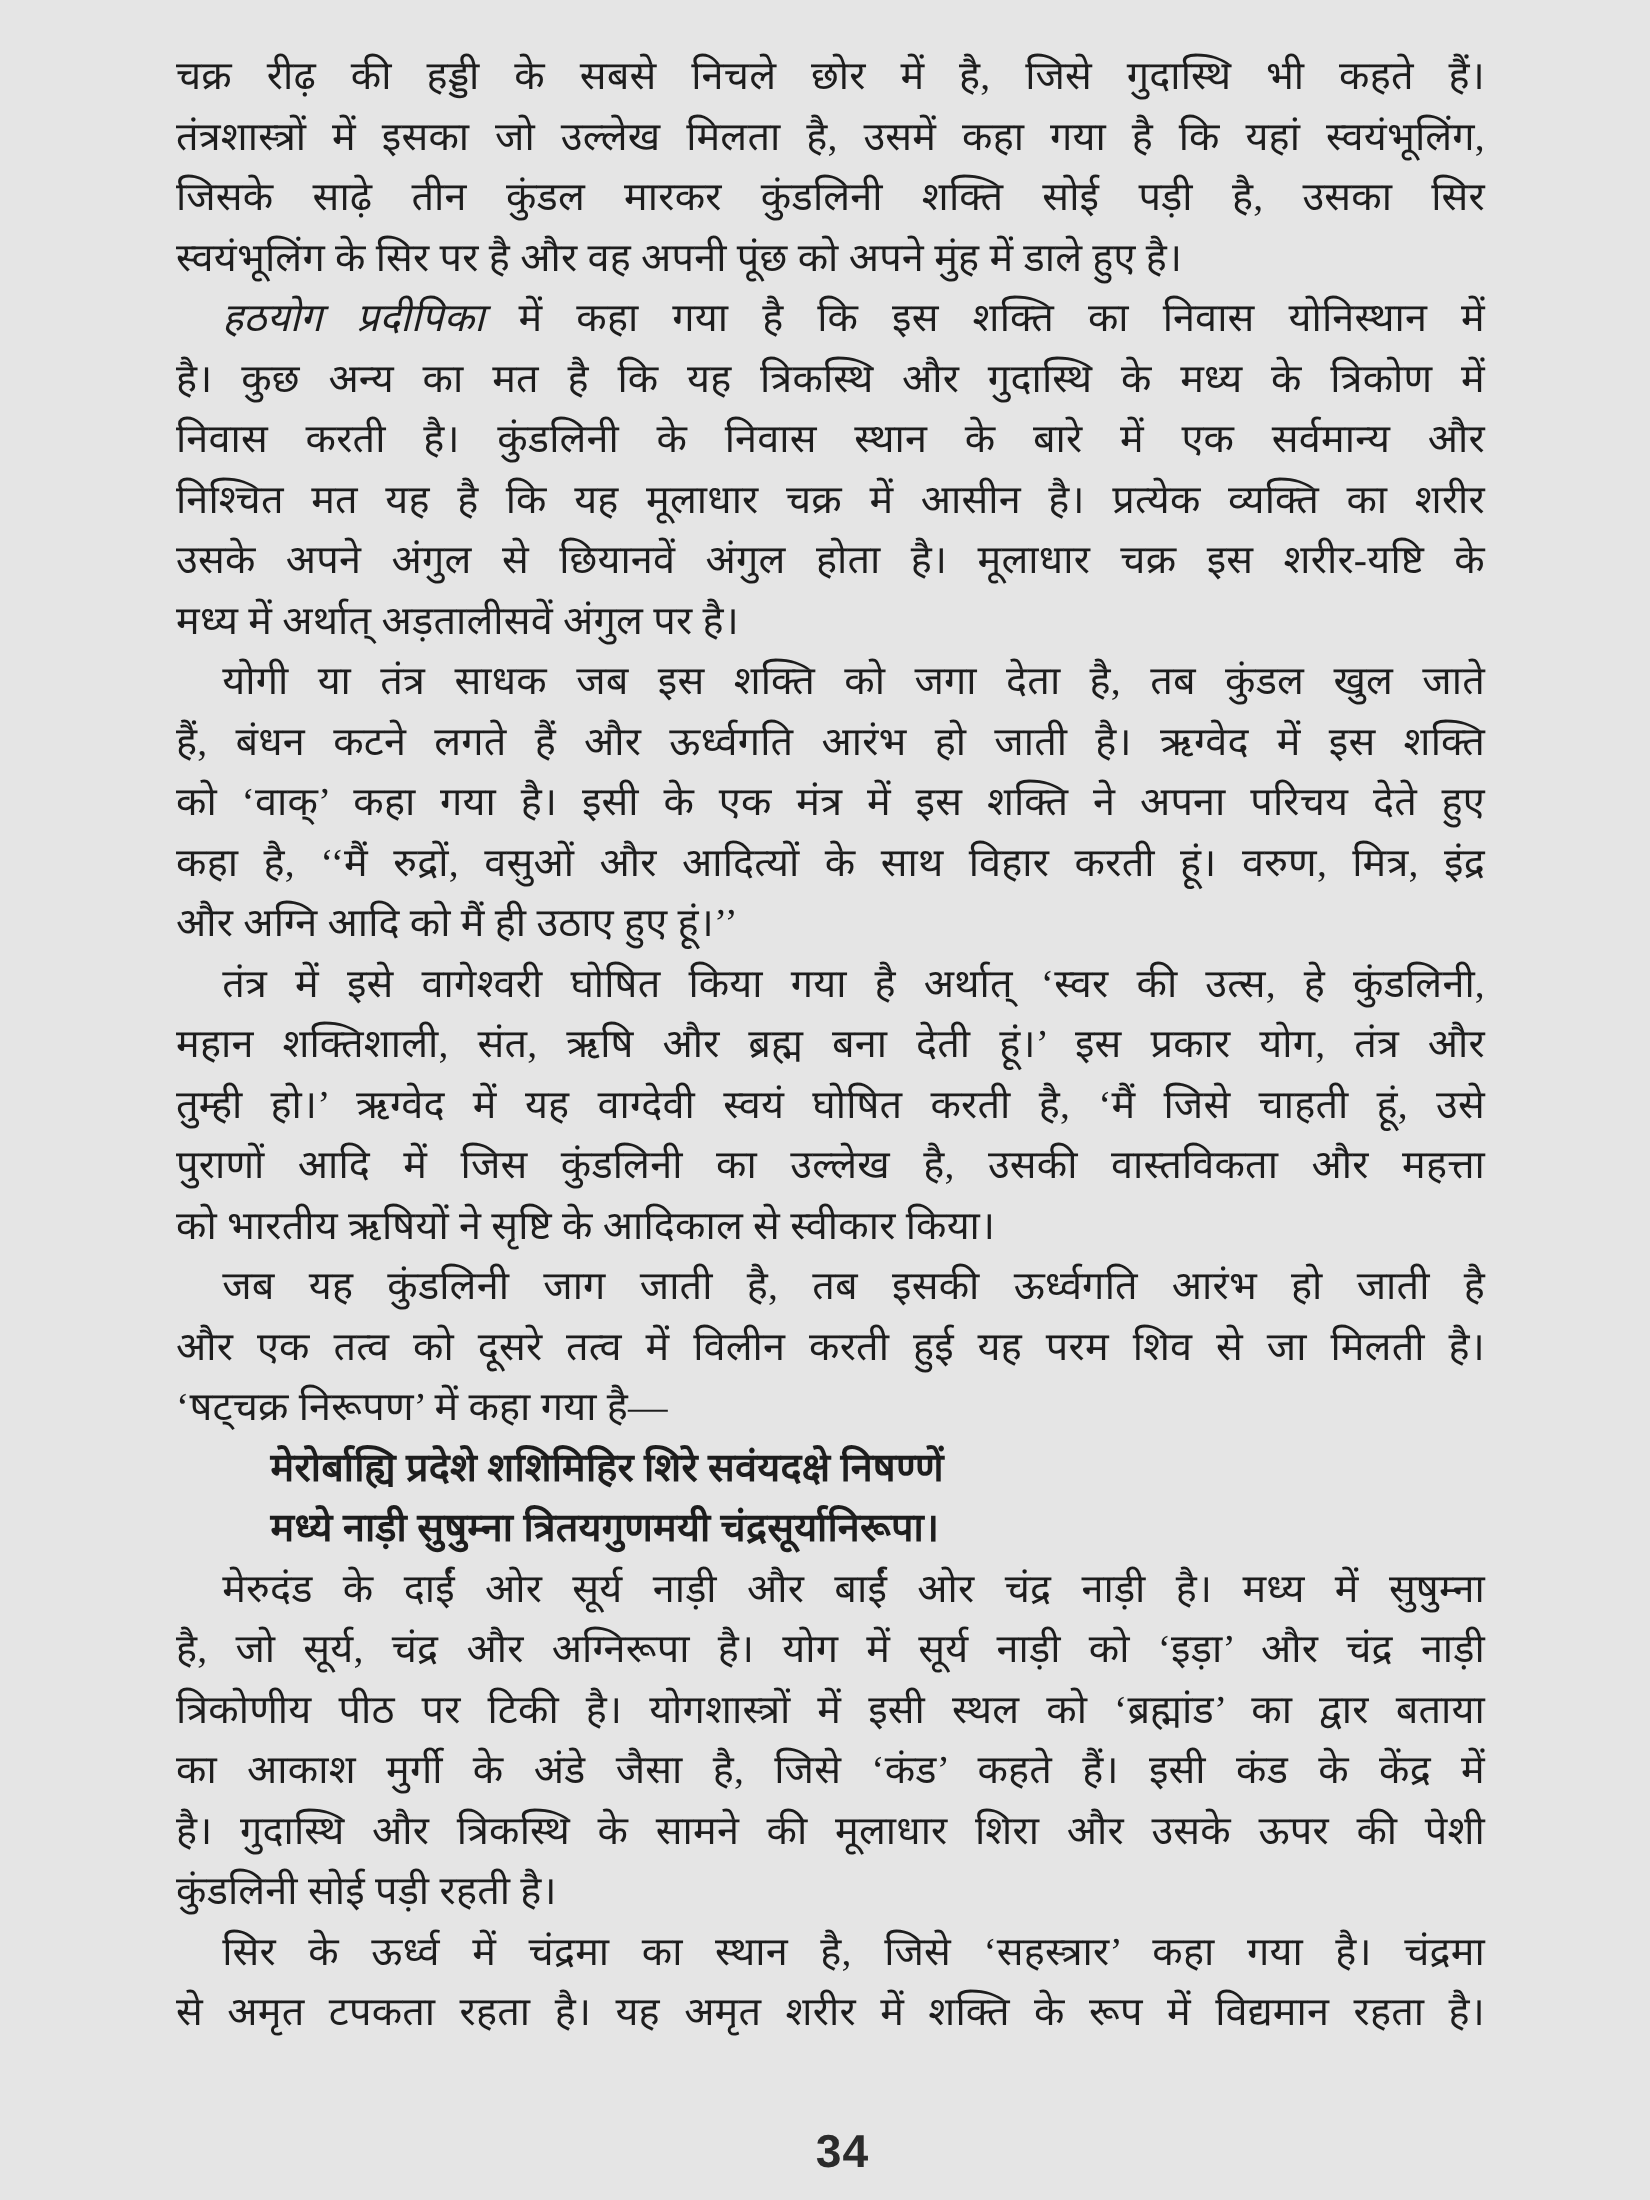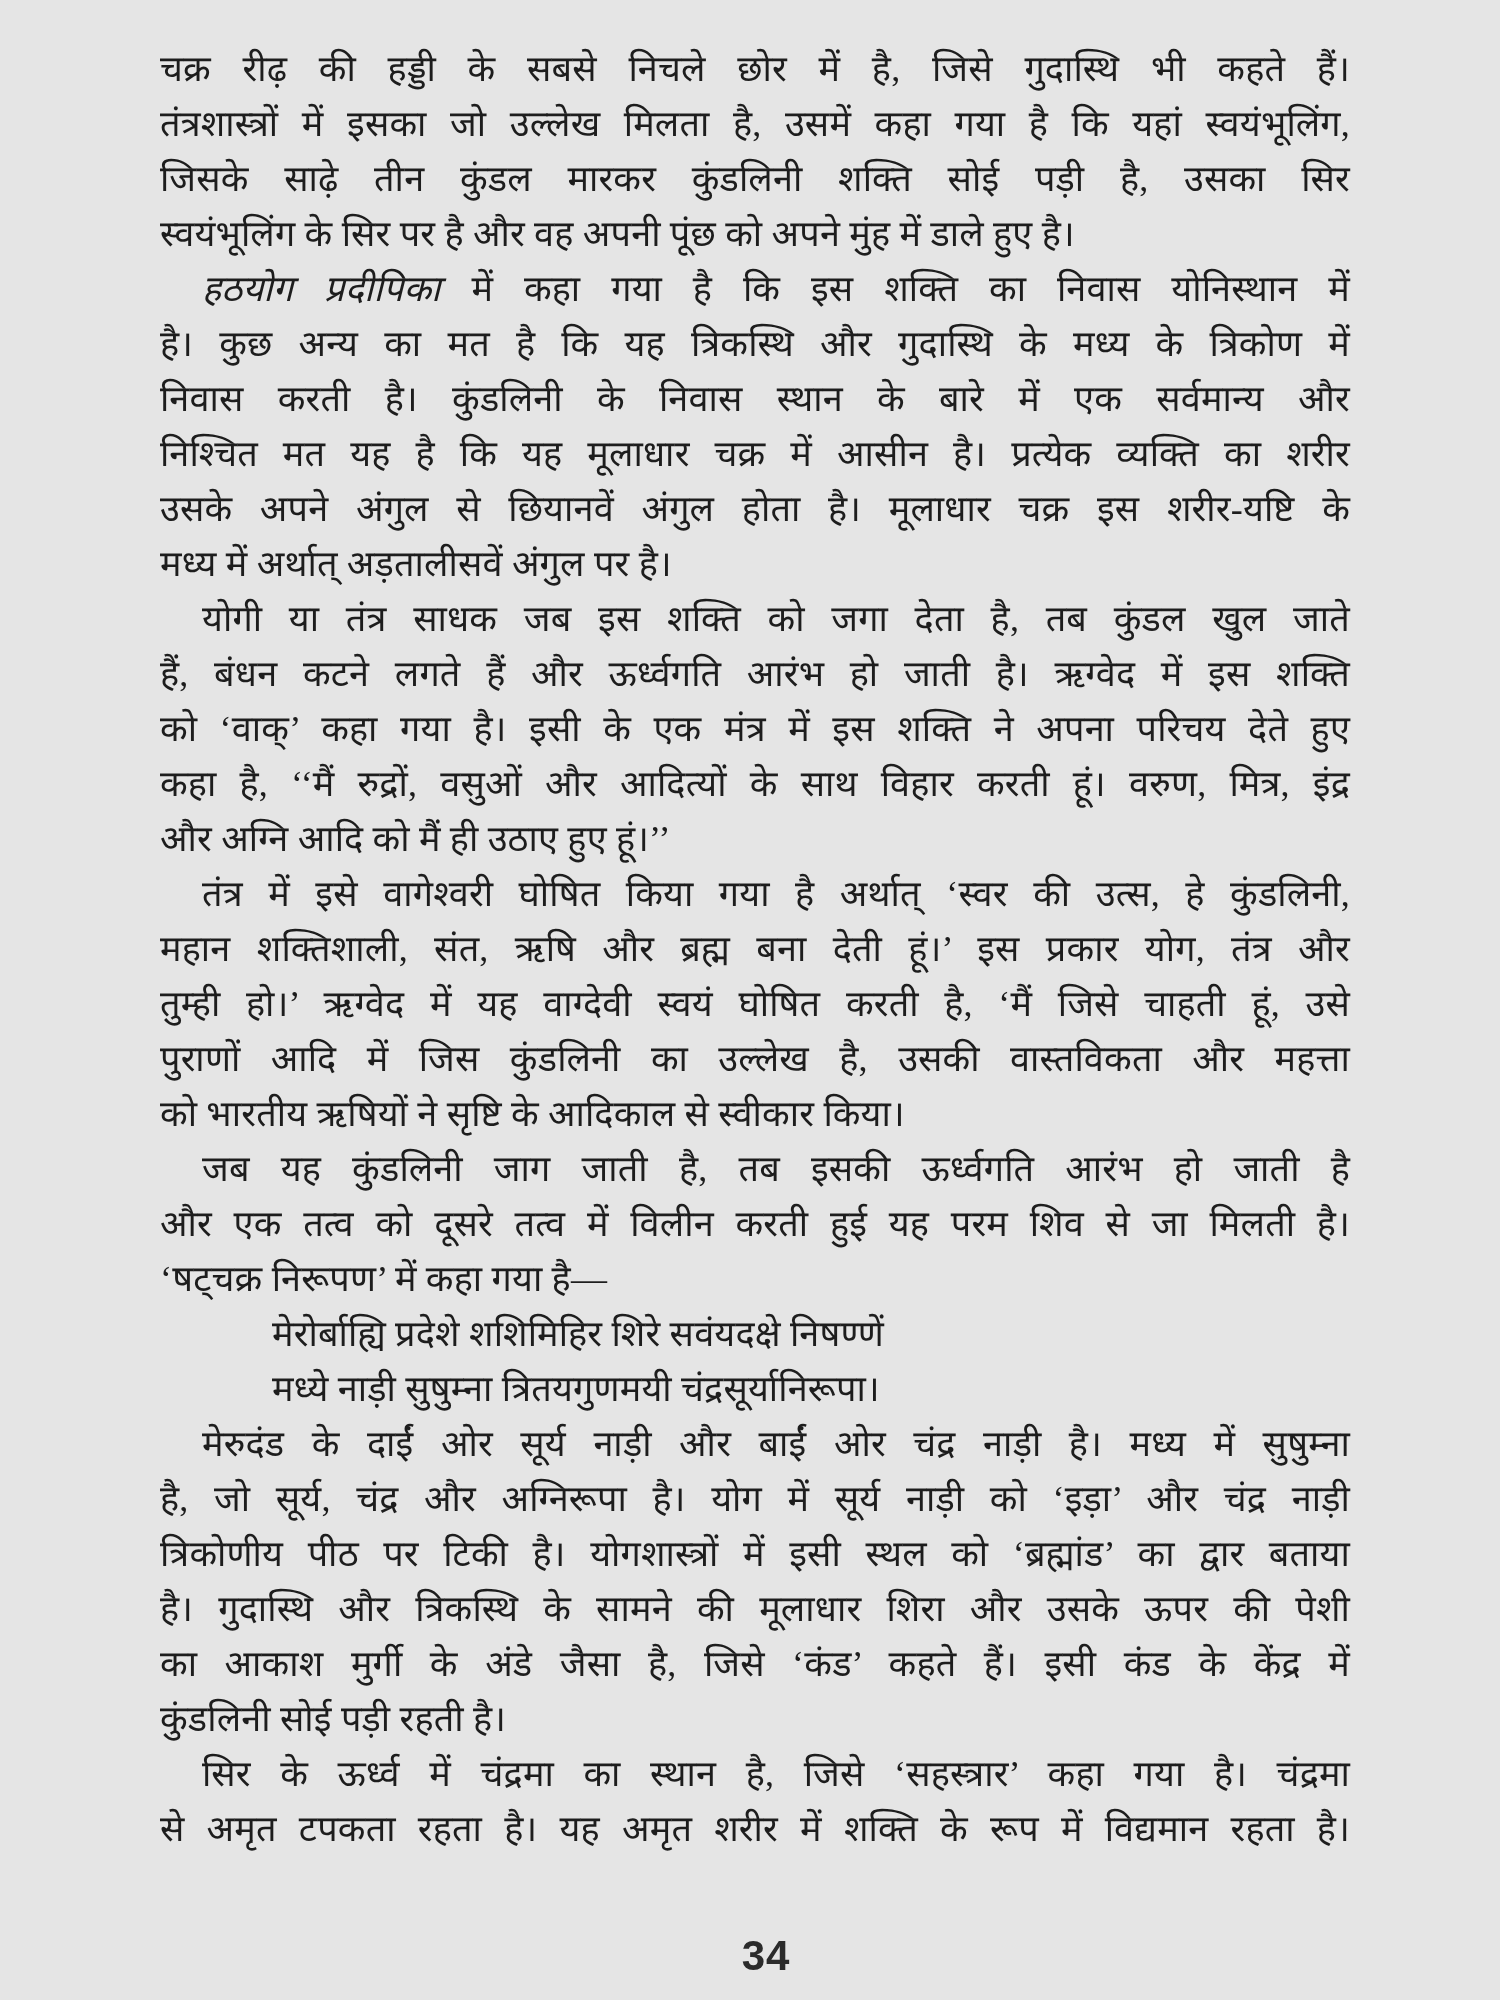--- a/index.html
+++ b/index.html
@@ -27,22 +27,22 @@
     letter-spacing: 0.2px;
     white-space: nowrap;
   }
   .j {
     white-space: normal;
     text-align: justify;
     text-align-last: justify;
   }
   .ind { text-indent: 42px; }
   .verse {
-    margin-left: 112px;
-    font-weight: normal;
+    margin-left: 86px;
+    font-weight: bold;
   }
   .it { font-style: italic; }
   .page-number {
     position: absolute;
     top: 1932px; left: 16px;
     width: 1500px;
     text-align: center;
     font-family: "Liberation Sans", "DejaVu Sans", sans-serif;
     font-weight: bold;
     font-size: 42px;
@@ -78,21 +78,21 @@
     <div class="ln j">पुराणों आदि में जिस कुंडलिनी का उल्लेख है, उसकी वास्तविकता और महत्ता</div>
     <div class="ln">को भारतीय ऋषियों ने सृष्टि के आदिकाल से स्वीकार किया।</div>
     <div class="ln ind j">जब यह कुंडलिनी जाग जाती है, तब इसकी ऊर्ध्वगति आरंभ हो जाती है</div>
     <div class="ln j">और एक तत्व को दूसरे तत्व में विलीन करती हुई यह परम शिव से जा मिलती है।</div>
     <div class="ln">‘षट्चक्र निरूपण’ में कहा गया है—</div>
     <div class="ln verse">मेरोर्बाह्यि प्रदेशे शशिमिहिर शिरे सवंयदक्षे निषण्णें</div>
     <div class="ln verse">मध्ये नाड़ी सुषुम्ना त्रितयगुणमयी चंद्रसूर्यानिरूपा।</div>
     <div class="ln ind j">मेरुदंड के दाईं ओर सूर्य नाड़ी और बाईं ओर चंद्र नाड़ी है। मध्य में सुषुम्ना</div>
     <div class="ln j">है, जो सूर्य, चंद्र और अग्निरूपा है। योग में सूर्य नाड़ी को ‘इड़ा’ और चंद्र नाड़ी</div>
     <div class="ln j">त्रिकोणीय पीठ पर टिकी है। योगशास्त्रों में इसी स्थल को ‘ब्रह्मांड’ का द्वार बताया</div>
+    <div class="ln j">का आकाश मुर्गी के अंडे जैसा है, जिसे ‘कंड’ कहते हैं। इसी कंड के केंद्र में</div>
     <div class="ln j">है। गुदास्थि और त्रिकस्थि के सामने की मूलाधार शिरा और उसके ऊपर की पेशी</div>
-    <div class="ln j">का आकाश मुर्गी के अंडे जैसा है, जिसे ‘कंड’ कहते हैं। इसी कंड के केंद्र में</div>
     <div class="ln">कुंडलिनी सोई पड़ी रहती है।</div>
     <div class="ln ind j">सिर के ऊर्ध्व में चंद्रमा का स्थान है, जिसे ‘सहस्त्रार’ कहा गया है। चंद्रमा</div>
     <div class="ln j">से अमृत टपकता रहता है। यह अमृत शरीर में शक्ति के रूप में विद्यमान रहता है।</div>
   </div>
 
   <div class="page-number">34</div>
 </div>
 
 </body></html>

